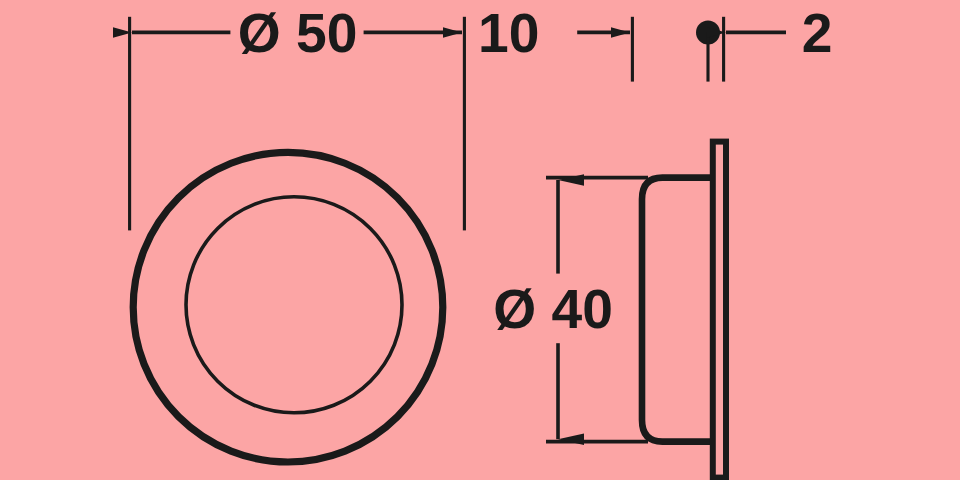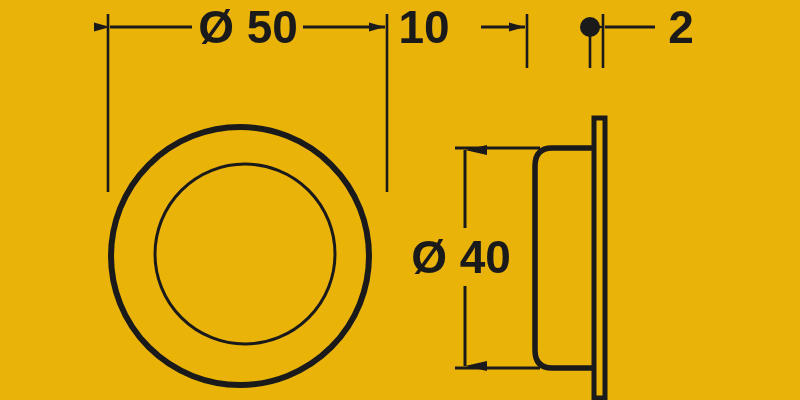--- a/index.html
+++ b/index.html
@@ -10,21 +10,21 @@
   body {
     width: 800px;
     height: 400px;
     overflow: hidden;
     font-family: "Liberation Sans", sans-serif;
   }
   #drawing-root {
     position: relative;
     width: 800px;
     height: 400px;
-    background: #eab308;
+    background: #fca5a5;
   }
   svg.tech-drawing {
     display: block;
     width: 800px;
     height: 400px;
   }
   .dim-text {
     font-family: "Liberation Sans", sans-serif;
     font-weight: bold;
     fill: #1a1a1a;

